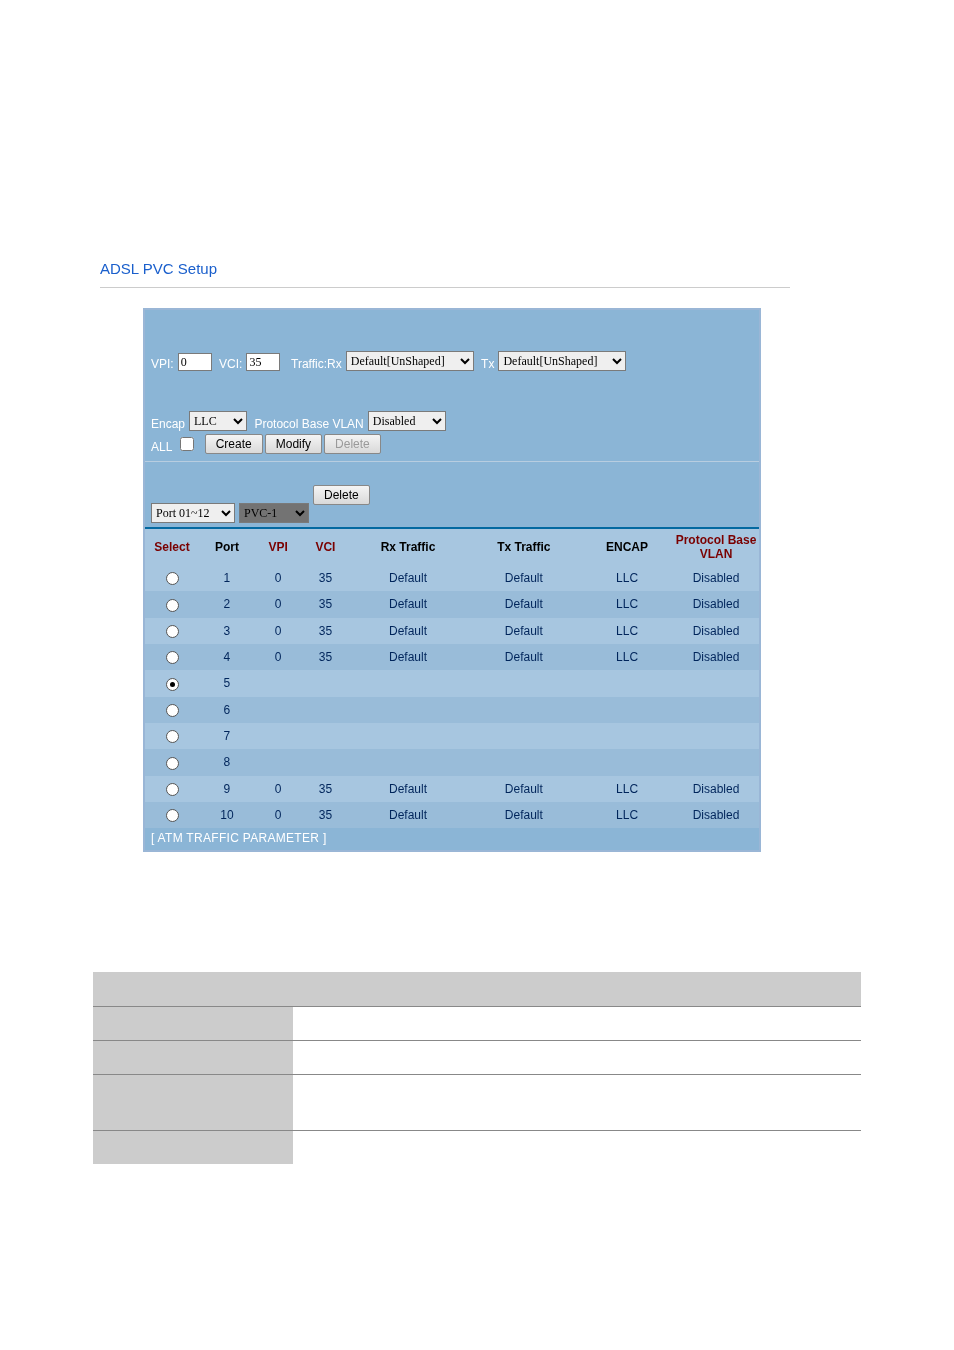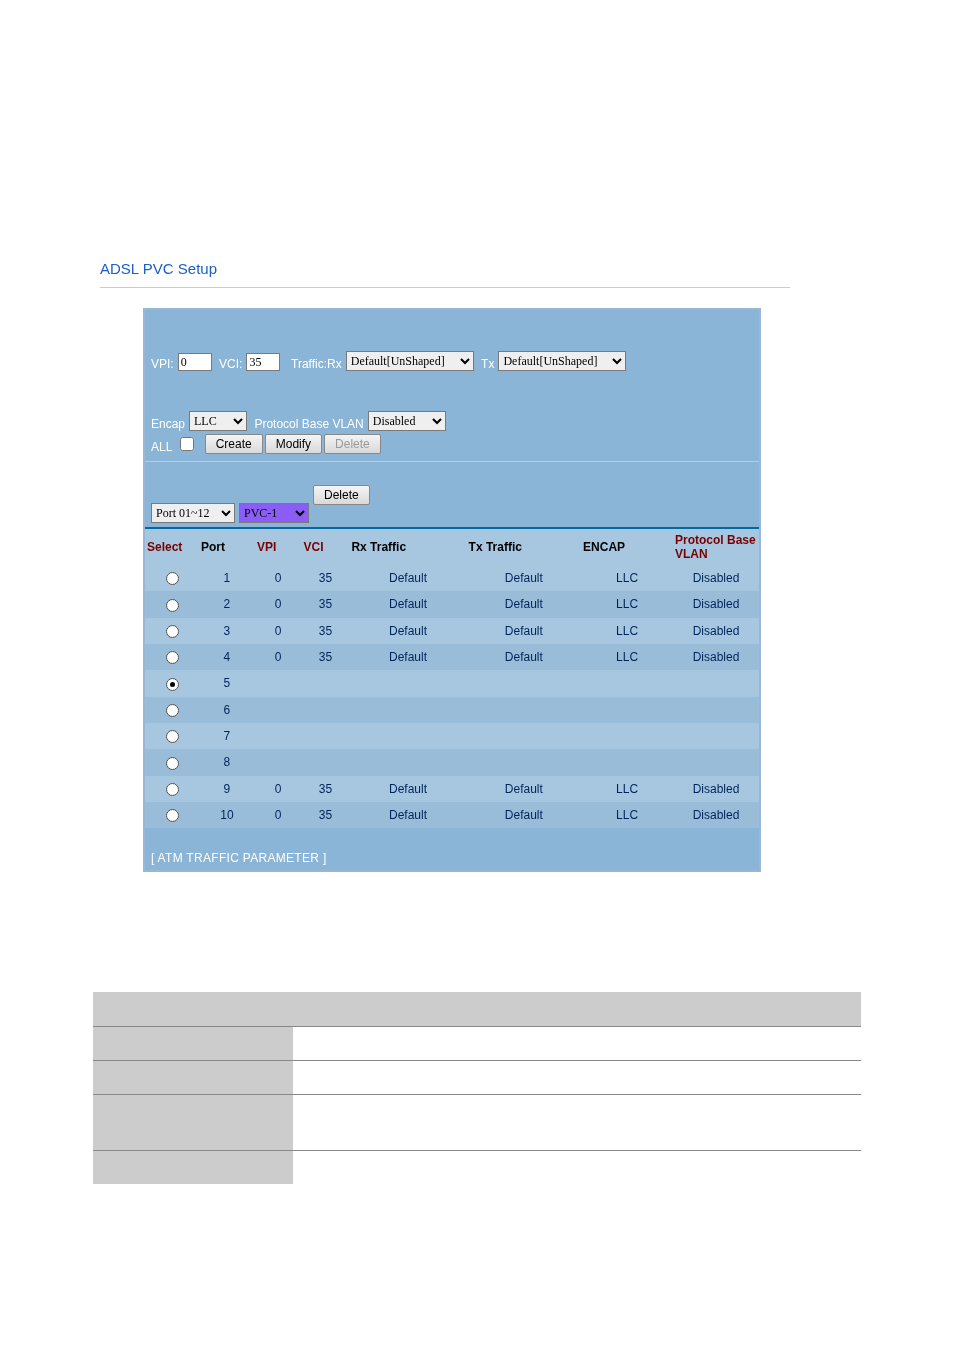--- a/index.html
+++ b/index.html
@@ -65,21 +65,21 @@
     border: 1px solid #7a7a7a;
     background: #efefef;
     color: #000;
     font-family: "Times New Roman", serif;
     margin-top: 37px;
   }
   .sel.traffic { width: 128px; }
   .sel.encap { width: 58px; }
   .sel.pbv { width: 78px; }
   .sel.portrange { width: 84px; background:#efefef; }
-  .sel.pvc { width: 70px; background:#8b5cf6;}
+  .sel.pvc { width: 70px; background:#737373;}
   .btn {
     height: 20px;
     font-size: 12px;
     border: 1px solid #888;
     background: linear-gradient(#f4f4f4,#d9d9d9);
     color: #000;
     padding: 0 10px;
     cursor: pointer;
     border-radius: 2px;
   }
@@ -103,21 +103,21 @@
     width: 100%;
     border-collapse: collapse;
     background: #8bb5d6;
   }
   table.pvc th {
     background: #a7c6e0;
     color: #000;
     font-weight: bold;
     font-size: 12px;
     padding: 4px 2px;
-    text-align: left;
+    text-align: center;
     border: none;
   }
   table.pvc th.maroon { color: #7a0000; }
   table.pvc td {
     color: #00255b;
     font-size: 12px;
     padding: 6px 2px;
     text-align: center;
     border: none;
   }
@@ -138,21 +138,20 @@
     left:3px;top:3px;
     width:5px;height:5px;
     border-radius:50%;
     background:#000;
   }
   .footer-link {
     background: #8bb5d6;
     padding: 3px 6px 5px 6px;
     color: #fff;
     font-size: 12px;
-    margin-top: 20px;
   }
   .footer-link span { letter-spacing: 0.3px; }
 
   
   .grey-table {
     width: 768px;
     margin-left: 93px;
     margin-top: 120px;
     border-collapse: collapse;
   }

